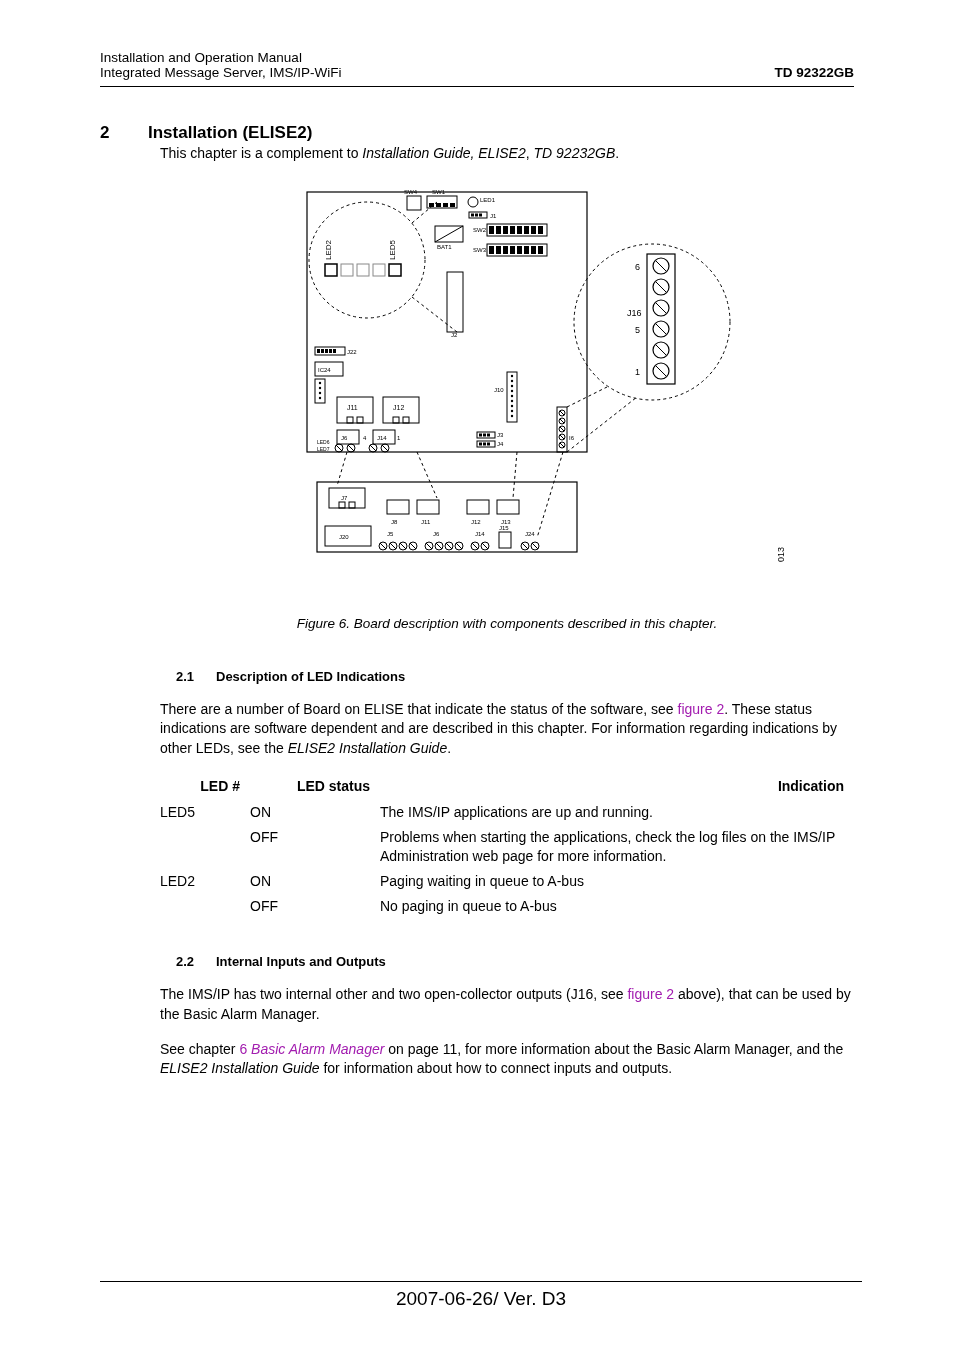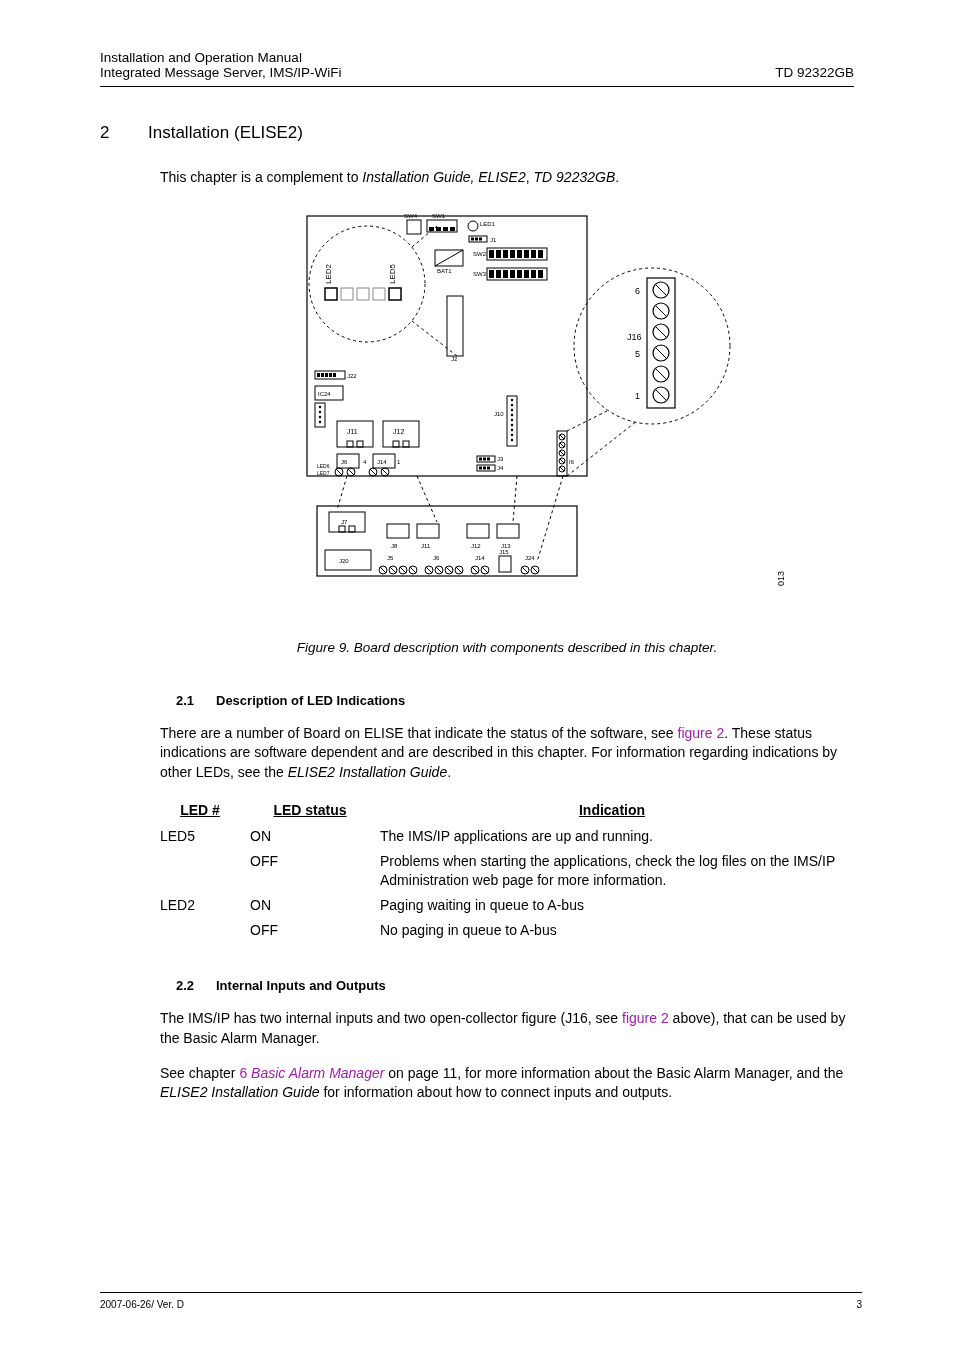--- a/index.html
+++ b/index.html
@@ -16,25 +16,25 @@
   .header {
     display: flex;
     justify-content: space-between;
     font-size: 13.5px;
     padding-bottom: 6px;
     border-bottom: 1px solid #000;
     margin-bottom: 36px;
     gap: 28px;
   }
   .header-left { display: flex; flex-direction: column; }
-  .header-right { display: flex; align-items: flex-end; }
+  .header-right { display: flex; align-items: flex-end; font-weight: bold; }
   h1.section-title {
     font-size: 17px;
-    font-weight: normal;
-    margin-bottom: 26px;
+    font-weight: bold;
+    margin-bottom: 2px;
   }
   .section-num { display: inline-block; width: 48px; }
   .body-indent { margin-left: 60px; }
   .intro-line { margin-bottom: 21px; }
   .italic { font-style: italic; }
   .figure-wrap {
     width: 520px;
     margin: 0 auto 14px auto;
     position: relative;
   }
@@ -53,46 +53,45 @@
   }
   .sub-num { display: inline-block; width: 40px; }
   .para { margin-bottom: 16px; line-height: 1.38; }
   .link { color: #a21caf; }
   table.led-table {
     border-collapse: collapse;
     width: 100%;
     margin-bottom: 36px;
   }
   table.led-table th {
-    text-align: center;
+    text-align: right;
     font-weight: bold;
     padding: 4px 10px 6px 0;
     vertical-align: top;
     font-size: 14px;
-    text-decoration: underline;
   }
   table.led-table td {
     text-align: left;
     padding: 3px 10px 3px 0;
     vertical-align: top;
     font-size: 14px;
     line-height: 1.35;
   }
   .col-led { width: 90px; }
   .col-status { width: 130px; }
   .footer {
     position: absolute;
     bottom: 40px;
     left: 100px;
     right: 92px;
     border-top: 1px solid #000;
     padding-top: 6px;
     display: flex;
-    justify-content: space-between;
-    font-size: 10px;
+    justify-content: center;
+    font-size: 19px;
   }
   .fig-side-label {
     position: absolute;
     right: -24px;
     bottom: 30px;
     font-size: 9px;
     transform: rotate(-90deg);
     transform-origin: left top;
   }
 </style>
@@ -347,21 +346,21 @@
       <text x="248" y="354" font-size="6">J24</text>
 
       <line x1="70" y1="270" x2="60" y2="304" stroke="#000" stroke-dasharray="3,3"></line>
       <line x1="140" y1="270" x2="160" y2="316" stroke="#000" stroke-dasharray="3,3"></line>
       <line x1="240" y1="270" x2="236" y2="316" stroke="#000" stroke-dasharray="3,3"></line>
       <line x1="286" y1="270" x2="260" y2="356" stroke="#000" stroke-dasharray="3,3"></line>
     </svg>
     <span class="fig-side-label">013</span>
   </div>
 
-  <p class="figure-caption">Figure 9. Board description with components described in this chapter.</p>
+  <p class="figure-caption">Figure 6. Board description with components described in this chapter.</p>
 
   <h2 class="subsection">
     <span class="sub-num">2.1</span><span>Description of LED Indications</span>
   </h2>
 
   <p class="para">
     <span>There are a number of Board on ELISE that indicate the status of the software, see </span><span class="link">figure 2</span><span>. These status indications are software dependent and are described in this chapter. For information regarding indications by other LEDs, see the </span><span class="italic">ELISE2 Installation Guide</span><span>.</span>
   </p>
 
   <table class="led-table">
@@ -394,21 +393,21 @@
         <td>No paging in queue to A-bus</td>
       </tr>
     </tbody>
   </table>
 
   <h2 class="subsection">
     <span class="sub-num">2.2</span><span>Internal Inputs and Outputs</span>
   </h2>
 
   <p class="para">
-    <span>The IMS/IP has two internal inputs and two open-collector figure (J16, see </span><span class="link">figure 2</span><span> above), that can be used by the Basic Alarm Manager.</span>
+    <span>The IMS/IP has two internal other and two open-collector outputs (J16, see </span><span class="link">figure 2</span><span> above), that can be used by the Basic Alarm Manager.</span>
   </p>
 
   <p class="para">
     <span>See chapter </span><span class="link">6 </span><span class="link italic">Basic Alarm Manager</span><span> on page 11, for more information about the Basic Alarm Manager, and the </span><span class="italic">ELISE2 Installation Guide</span><span> for information about how to connect inputs and outputs.</span>
   </p>
 </div>
 
 <div class="footer">
   <span>2007-06-26/ Ver. D</span>
   <span>3</span>

